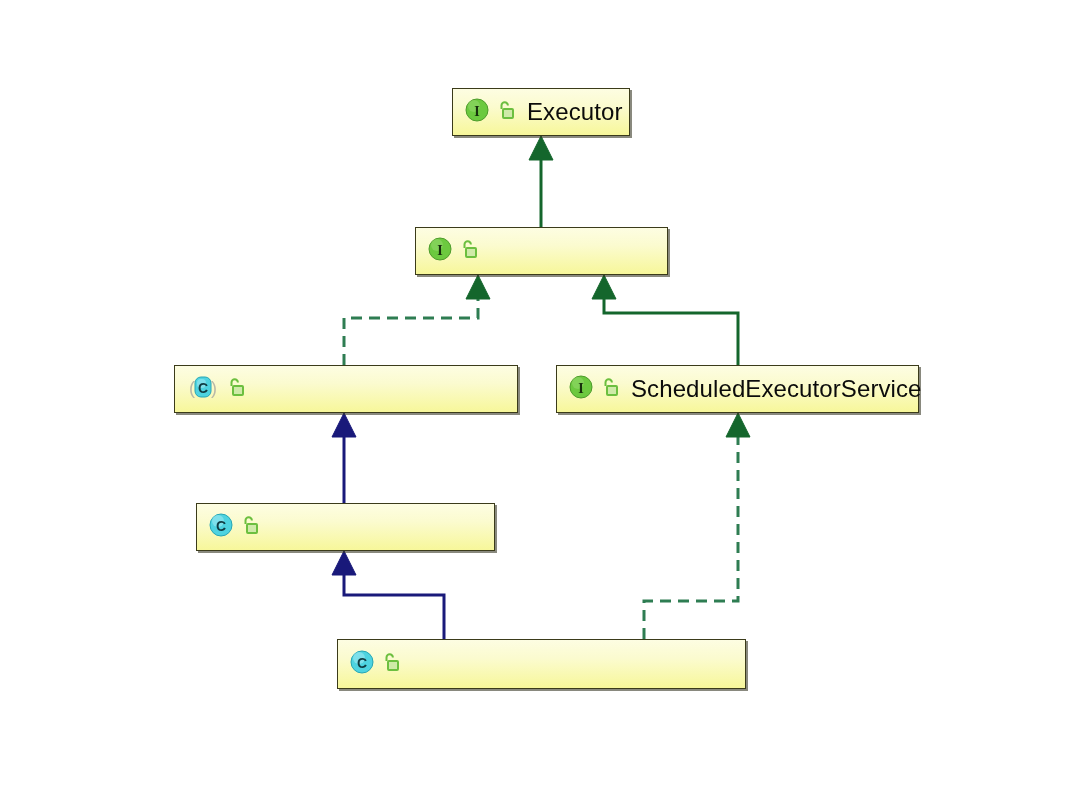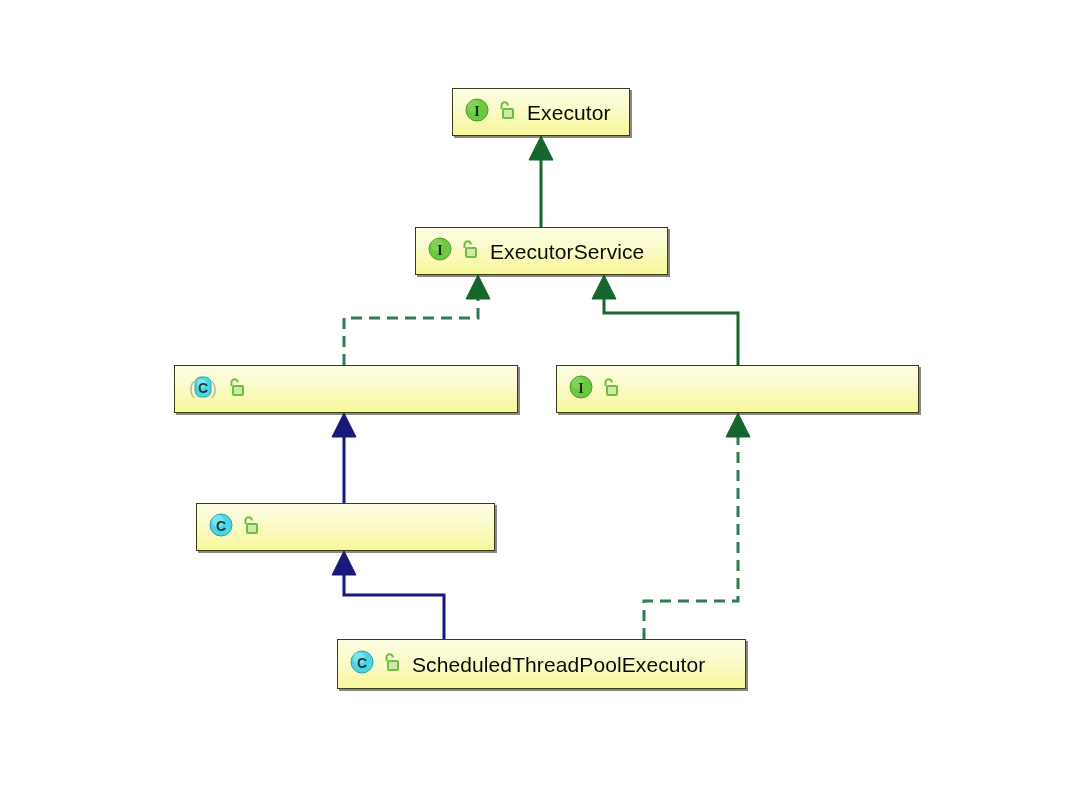--- a/index.html
+++ b/index.html
@@ -36,21 +36,21 @@
     align-items: center;
     padding: 0 14px 0 11px;
     white-space: nowrap;
   }
   .node-icon-wrap {
     display: flex;
     align-items: center;
     flex: 0 0 auto;
   }
   .node-label {
-    font-size: 21px;
+    font-size: 24px;
     color: #0b0b0b;
     letter-spacing: 0.1px;
     margin-left: 12px;
     line-height: 1;
   }
   .icon-iface,
   .icon-class,
   .icon-abstract,
   .icon-lock {
     display: inline-block;
@@ -125,21 +125,20 @@
           <text x="13" y="18.5" text-anchor="middle" font-family="Liberation Serif, serif" font-size="14" font-weight="bold" fill="#17300c">I</text>
         </svg>
       </span>
       <span class="icon-lock">
         <svg width="18" height="20" viewBox="0 0 18 20" xmlns="http://www.w3.org/2000/svg">
           <path d="M4.5,9 L4.5,5.5 A3.2,3.2 0 0 1 10.9,5.5" fill="none" stroke="#6cbf3f" stroke-width="2"></path>
           <rect x="6" y="9" width="10" height="9" rx="1" fill="#cfeaa8" stroke="#6cbf3f" stroke-width="2"></rect>
         </svg>
       </span>
     </span>
-    <span class="node-label">ExecutorService</span>
   </div>
 
   <div class="uml-node" style="left:174px; top:365px; width:344px; height:48px;">
     <span class="node-icon-wrap">
       <span class="icon-abstract">
         <svg width="34" height="28" viewBox="0 0 34 28" xmlns="http://www.w3.org/2000/svg">
           <text x="3" y="21" font-family="Liberation Sans, sans-serif" font-size="18" fill="#b9b9a8">(</text>
           <rect x="9" y="4" width="16" height="20" rx="6" fill="#4ed3e0" stroke="#27a6b5" stroke-width="1"></rect>
           <rect x="11" y="6" width="9" height="9" rx="4" fill="#9fe9f2" opacity="0.6"></rect>
           <text x="17" y="20" text-anchor="middle" font-family="Liberation Sans, sans-serif" font-size="14" font-weight="bold" fill="#0f3b42">C</text>
@@ -164,20 +163,21 @@
           <text x="13" y="18.5" text-anchor="middle" font-family="Liberation Serif, serif" font-size="14" font-weight="bold" fill="#17300c">I</text>
         </svg>
       </span>
       <span class="icon-lock">
         <svg width="18" height="20" viewBox="0 0 18 20" xmlns="http://www.w3.org/2000/svg">
           <path d="M4.5,9 L4.5,5.5 A3.2,3.2 0 0 1 10.9,5.5" fill="none" stroke="#6cbf3f" stroke-width="2"></path>
           <rect x="6" y="9" width="10" height="9" rx="1" fill="#cfeaa8" stroke="#6cbf3f" stroke-width="2"></rect>
         </svg>
       </span>
     </span>
+    <span class="node-label">ScheduledExecutorService</span>
   </div>
 
   <div class="uml-node" style="left:196px; top:503px; width:299px; height:48px;">
     <span class="node-icon-wrap">
       <span class="icon-class">
         <svg width="26" height="26" viewBox="0 0 26 26" xmlns="http://www.w3.org/2000/svg">
           <circle cx="13" cy="13" r="11" fill="#4ed3e0" stroke="#27a6b5" stroke-width="1"></circle>
           <circle cx="10" cy="9" r="6" fill="#9fe9f2" opacity="0.6"></circle>
           <text x="13" y="18.5" text-anchor="middle" font-family="Liberation Sans, sans-serif" font-size="14" font-weight="bold" fill="#0f3b42">C</text>
         </svg>
@@ -200,16 +200,15 @@
           <text x="13" y="18.5" text-anchor="middle" font-family="Liberation Sans, sans-serif" font-size="14" font-weight="bold" fill="#0f3b42">C</text>
         </svg>
       </span>
       <span class="icon-lock">
         <svg width="18" height="20" viewBox="0 0 18 20" xmlns="http://www.w3.org/2000/svg">
           <path d="M4.5,9 L4.5,5.5 A3.2,3.2 0 0 1 10.9,5.5" fill="none" stroke="#6cbf3f" stroke-width="2"></path>
           <rect x="6" y="9" width="10" height="9" rx="1" fill="#cfeaa8" stroke="#6cbf3f" stroke-width="2"></rect>
         </svg>
       </span>
     </span>
-    <span class="node-label">ScheduledThreadPoolExecutor</span>
   </div>
 
 </div>
 
 </body></html>

